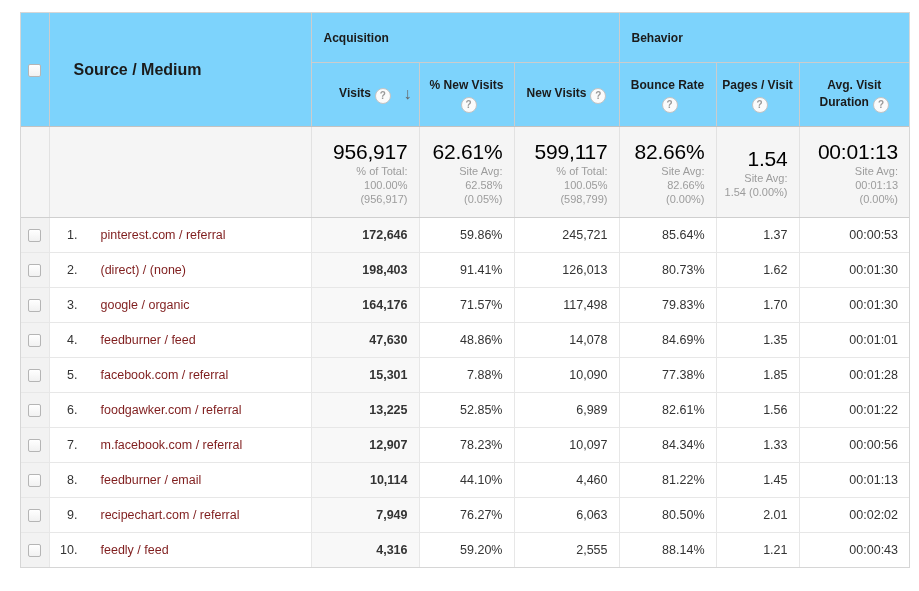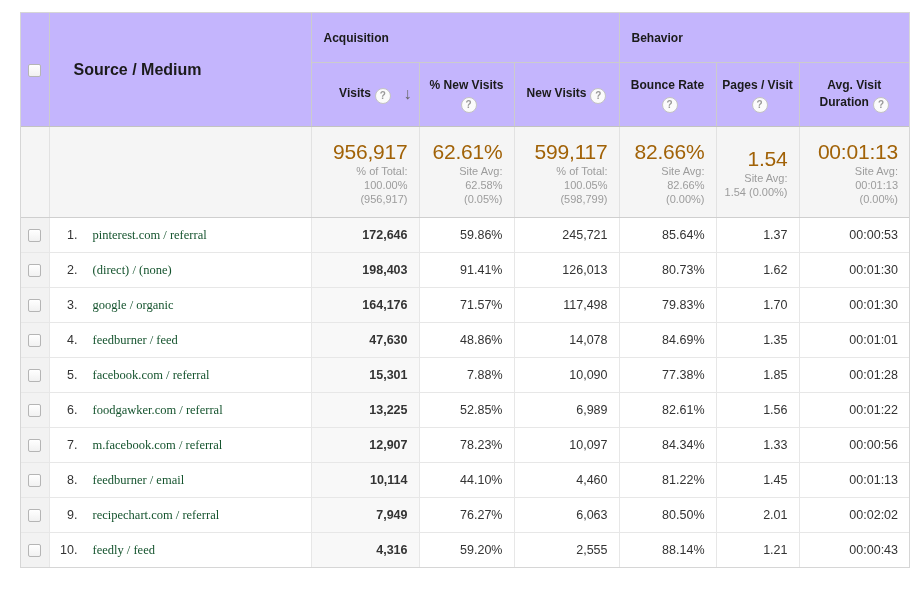--- a/index.html
+++ b/index.html
@@ -11,54 +11,54 @@
   .card::before,.card::after{content:"";position:absolute;z-index:-1;bottom:10px;
     width:46%;height:24px;box-shadow:0 15px 11px rgba(0,0,0,0.45);}
   .card::before{left:10px;transform:rotate(-2.4deg);}
   .card::after{right:10px;transform:rotate(2.4deg);}
 
   table{border-collapse:collapse;table-layout:fixed;width:888px;}
   col.c-cb{width:28px;}  col.c-src{width:262px;} col.c-visits{width:108px;}
   col.c-pnew{width:95px;} col.c-new{width:105px;} col.c-bounce{width:97px;}
   col.c-pages{width:83px;} col.c-dur{width:110px;}
 
-  thead th{background:#c4b5fd;color:#1b1b1b;font-size:12px;font-weight:bold;
+  thead th{background:#7dd3fc;color:#1b1b1b;font-size:12px;font-weight:bold;
     border-right:1px solid #cccccc;vertical-align:middle;padding:0;}
   thead th:last-child{border-right:none;}
   th.group{height:49px;text-align:left;padding-left:12px;border-bottom:1px solid #cccccc;}
   th.sub{height:59px;text-align:center;border-bottom:1px solid #c2c2c2;line-height:17px;padding:2px 4px;}
   th.cb-th,th.src-th{border-bottom:1px solid #c2c2c2;}
   th.src-th{text-align:left;padding-left:24px;font-size:16px;}
   th.visits-th{position:relative;}
 
   .help{display:inline-block;width:14px;height:14px;border-radius:50%;
     border:1px solid #c3c3c3;background:#fbfbfb;color:#9a9a9a;font-size:10px;
     font-weight:bold;line-height:14px;text-align:center;vertical-align:-2px;margin-left:4px;}
   .sort-arrow{position:absolute;right:7px;top:50%;margin-top:-10px;color:#666;
     font-size:16px;font-weight:bold;}
 
   
   tr.summary td{background:#f5f5f5;border-bottom:1px solid #cfcfcf;
     border-right:1px solid #e2e2e2;vertical-align:middle;height:82px;
     text-align:right;padding:4px 11px 4px 4px;}
   tr.summary td:last-child{border-right:none;}
-  .big{font-size:21px;color:#a16207;line-height:25px;letter-spacing:-0.2px;}
+  .big{font-size:21px;color:#000000;line-height:25px;letter-spacing:-0.2px;}
   .subline{font-size:11px;color:#9c9c9c;line-height:14px;}
 
   
   tbody.data td{height:34px;border-bottom:1px solid #e7e7e7;border-right:1px solid #e7e7e7;
     font-size:12.5px;color:#333;background:#fff;vertical-align:middle;padding:0;}
   tbody.data td:last-child{border-right:none;}
   tbody.data tr:last-child td{border-bottom:none;}
   td.cb{background:#f2f2f2 !important;text-align:center;}
   td.num{text-align:right;padding-right:11px !important;}
   td.visits-cell{background:#f8f8f8 !important;font-weight:bold;}
   td.src{text-align:left;white-space:nowrap;overflow:hidden;}
   .idx{display:inline-block;width:28px;text-align:right;color:#333;}
-  a.srclink{color:#14532d;text-decoration:none;margin-left:15px;cursor:pointer;font-family:Liberation Serif, serif;}
+  a.srclink{color:#7f1d1d;text-decoration:none;margin-left:23px;cursor:pointer;}
 
   input.rowcb{appearance:none;-webkit-appearance:none;width:13px;height:13px;
     border:1px solid #b5b5b5;border-radius:2px;background:linear-gradient(#ffffff,#f1f1f1);
     margin:0;vertical-align:middle;cursor:pointer;}
 </style>
 </head>
 <body>
 
 <div class="stage">
   <div class="card">

